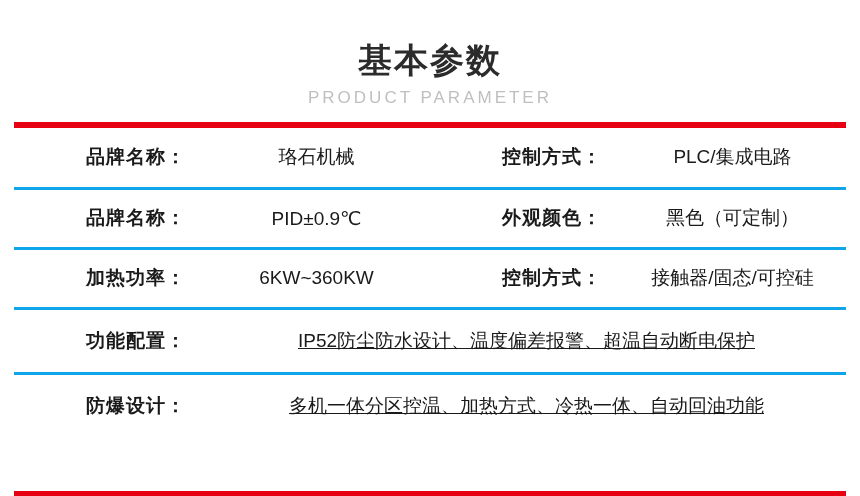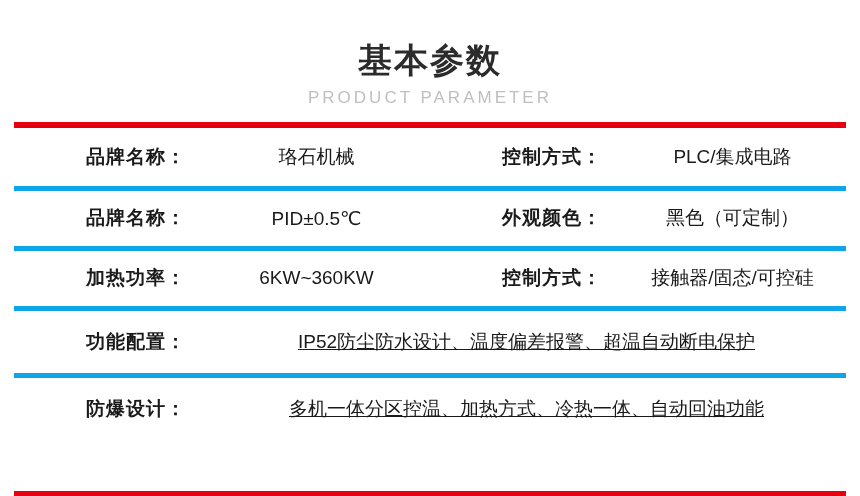--- a/index.html
+++ b/index.html
@@ -43,21 +43,21 @@
     height: 6px;
     background: #e60012;
   }
   .table {
     margin: 0 14px;
     border-collapse: collapse;
     width: 832px;
     table-layout: fixed;
   }
   .table tr {
-    border-bottom: 5px solid #0ea5e9;
+    border-bottom: 3px solid #0ea5e9;
   }
   .table tr:last-child {
     border-bottom: none;
   }
   .table td {
     height: 60px;
     vertical-align: middle;
     font-size: 19px;
     color: #1a1a1a;
   }
@@ -108,21 +108,21 @@
   <table class="table">
     <tbody>
       <tr>
         <td class="lbl">品牌名称：</td>
         <td class="val center">珞石机械</td>
         <td class="lbl">控制方式：</td>
         <td class="val center">PLC/集成电路</td>
       </tr>
       <tr>
         <td class="lbl">品牌名称：</td>
-        <td class="val center">PID±0.5℃</td>
+        <td class="val center">PID±0.9℃</td>
         <td class="lbl">外观颜色：</td>
         <td class="val center">黑色（可定制）</td>
       </tr>
       <tr>
         <td class="lbl">加热功率：</td>
         <td class="val center">6KW~360KW</td>
         <td class="lbl">控制方式：</td>
         <td class="val center">接触器/固态/可控硅</td>
       </tr>
       <tr>

